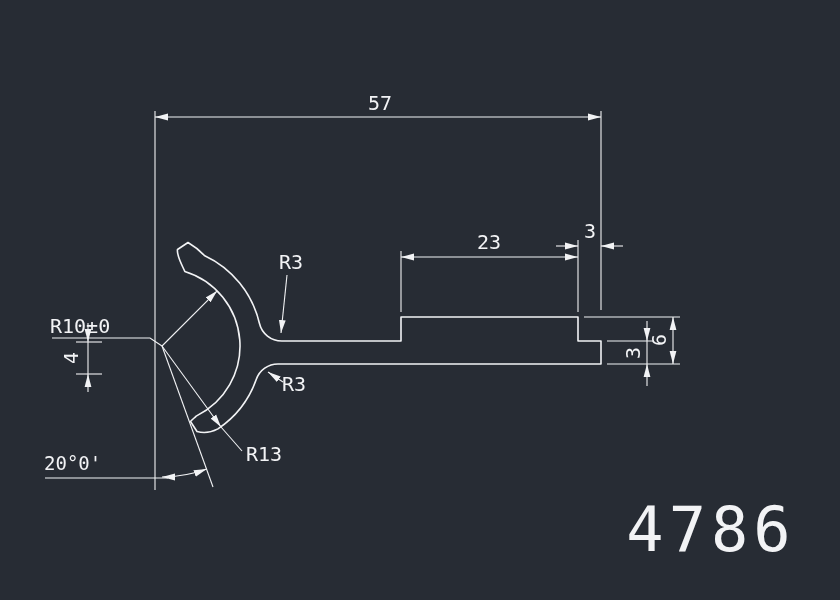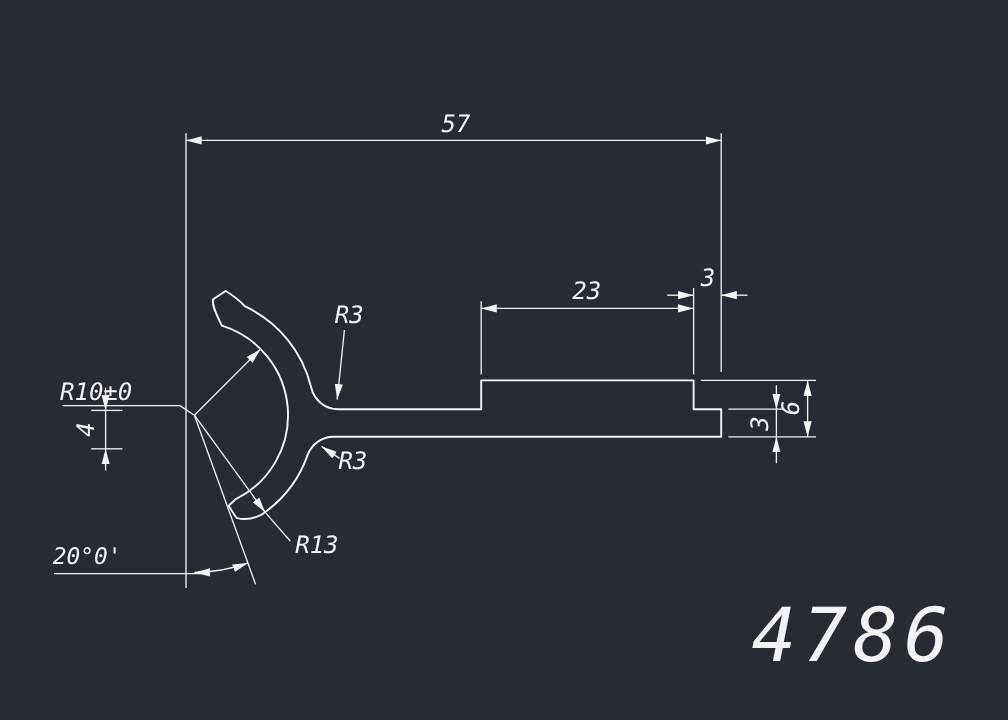--- a/index.html
+++ b/index.html
@@ -7,21 +7,20 @@
     padding: 0;
     width: 840px;
     height: 600px;
     overflow: hidden;
     background: #272c34;
   }
   #stage {
     width: 840px;
     height: 600px;
     position: relative;
-    font-style: italic;
   }
   svg { display: block; }
   text {
     font-family: "DejaVu Sans Mono", "Liberation Mono", monospace;
     fill: #f2f3f5;
   }
   .dimtext { font-size: 20px; }
   .dimtext-sm { font-size: 19px; }
   .parttext {
     font-size: 62px;

